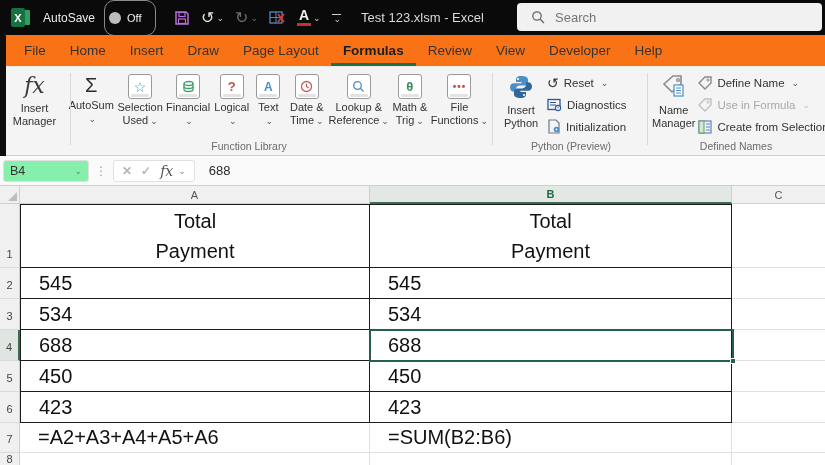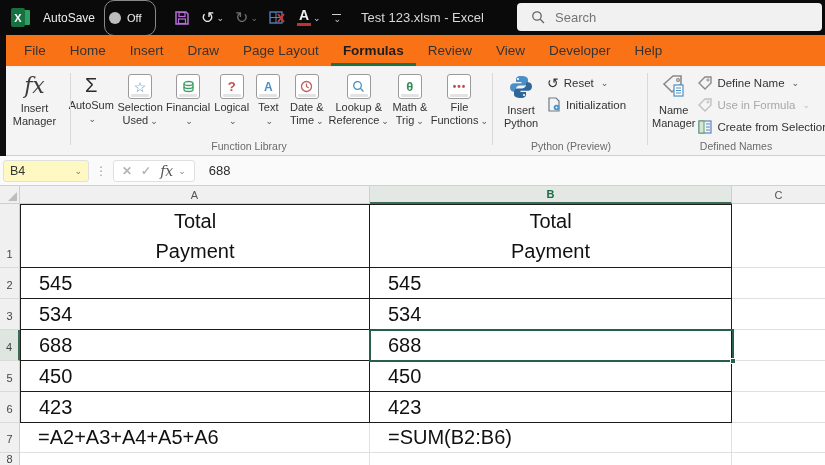--- a/index.html
+++ b/index.html
@@ -71,21 +71,21 @@
   .sigma { font-size:20px; color:#2b2b2b; line-height:22px; margin-bottom:3px;}
   .smallcol { display:flex; flex-direction:column; justify-content:flex-start; padding-top:6px; gap:3px;}
   .smallbtn { display:flex; align-items:center; gap:5px; font-size:11.5px; color:#333; cursor:pointer;
               padding:1px 3px; border-radius:3px; white-space:nowrap; height:19px;}
   .smallbtn.disabled { color:#a8a8a8; cursor:default; }
   .reset-g { font-size:14px; color:#333; line-height:14px;}
 
   
   .fbar { position:absolute; left:0; top:156px; width:825px; height:30px; background:#fafafa;
           border-bottom:1px solid #d0d0d0; display:flex; align-items:center;}
-  .namebox { width:86px; height:22px; background:#fef9c3; border:1px solid #e0e0e0; border-radius:3px;
+  .namebox { width:86px; height:22px; background:#86efac; border:1px solid #e0e0e0; border-radius:3px;
              margin-left:3px; display:flex; align-items:center; padding:0 6px; cursor:pointer;}
   .namebox .nb-txt { font-size:12.5px; color:#333; }
   .namebox .chev3 { margin-left:auto; font-size:9px; color:#777;}
   .vdots { color:#9a9a9a; font-size:12px; margin:0 6px; letter-spacing:0;}
   .fxcluster { display:flex; align-items:center; gap:9px; background:#fff; border:1px solid #e0e0e0;
                border-radius:3px; height:22px; padding:0 8px;}
   .fxc-x { color:#b5b5b5; font-size:12px; font-weight:bold; cursor:pointer;}
   .fxc-ck { color:#b5b5b5; font-size:12px; font-weight:bold; cursor:pointer;}
   .fxc-fx { font-family:"DejaVu Serif", serif; font-style:italic; font-size:14px; color:#555; cursor:pointer;}
   .fxc-chev { font-size:9px; color:#888; margin-left:-4px;}
@@ -298,20 +298,30 @@
         <span class="lbl"><span>Insert</span><br>
                           <span>Python</span></span>
       </div>
       <div class="smallcol">
         <div class="smallbtn">
           <span class="reset-g">↺</span>
           <span>Reset</span>
           <span class="chev2">⌄</span>
         </div>
         <div class="smallbtn">
+          <svg width="15" height="14" viewBox="0 0 15 14">
+            <rect x="1" y="1.5" width="12" height="10" fill="none" stroke="#2b579a" stroke-width="1.3"></rect>
+            <line x1="3" y1="4.5" x2="9" y2="4.5" stroke="#2b579a" stroke-width="1"></line>
+            <line x1="3" y1="7" x2="9" y2="7" stroke="#2b579a" stroke-width="1"></line>
+            <circle cx="11" cy="10" r="2.6" fill="#fff" stroke="#2b579a" stroke-width="1.1"></circle>
+            <line x1="11" y1="8.8" x2="11" y2="10.4" stroke="#2b579a" stroke-width="1"></line>
+          </svg>
+          <span>Diagnostics</span>
+        </div>
+        <div class="smallbtn">
           <svg width="14" height="15" viewBox="0 0 14 15">
             <path d="M2 1 h7 l3 3 v10 h-10 z" fill="none" stroke="#6b7a8c" stroke-width="1.2"></path>
             <circle cx="9.5" cy="10.5" r="2.8" fill="#4a90c4"></circle>
             <circle cx="9.5" cy="10.5" r="1" fill="#fff"></circle>
           </svg>
           <span>Initialization</span>
         </div>
       </div>
     </div>
     <div class="glabel">Python (Preview)</div>

